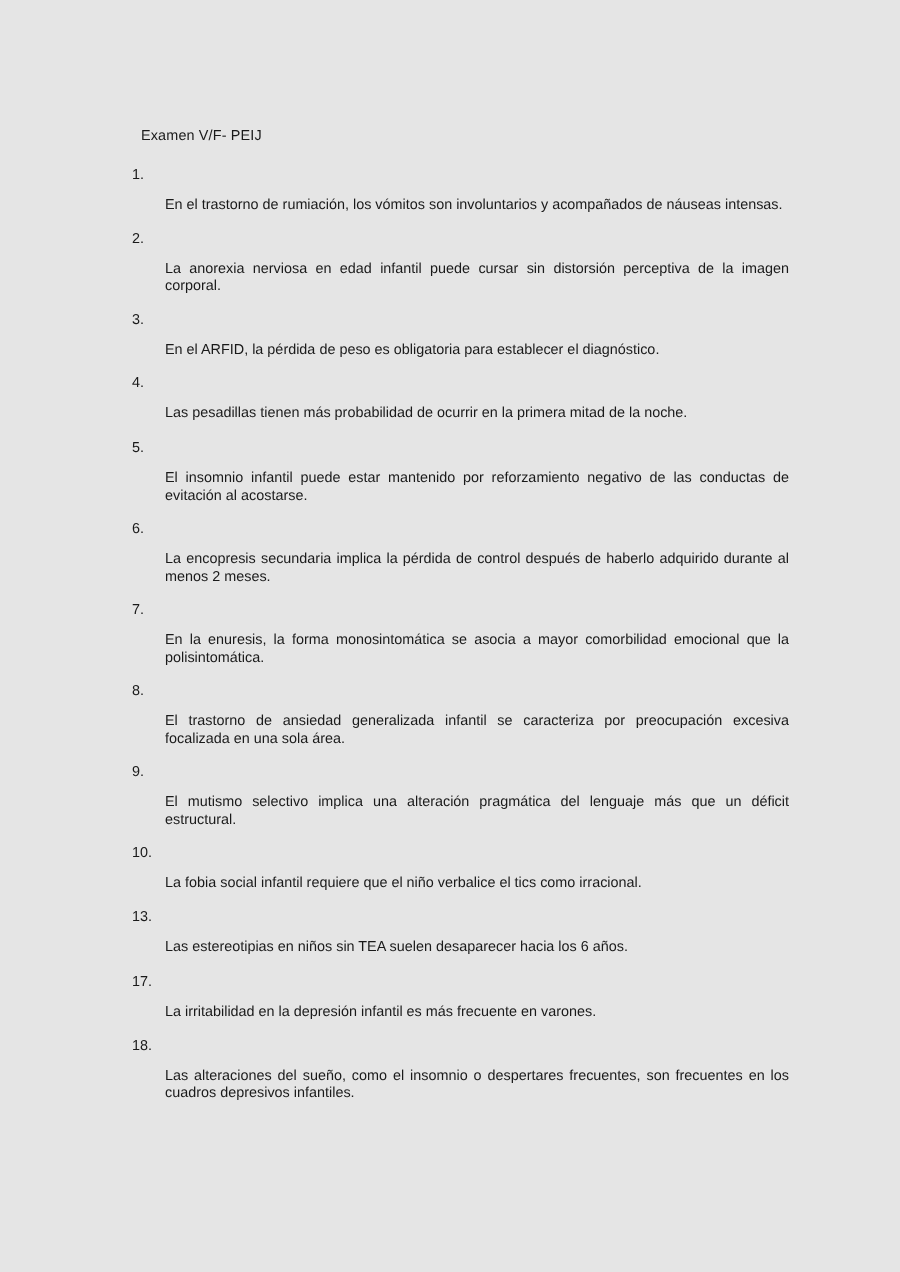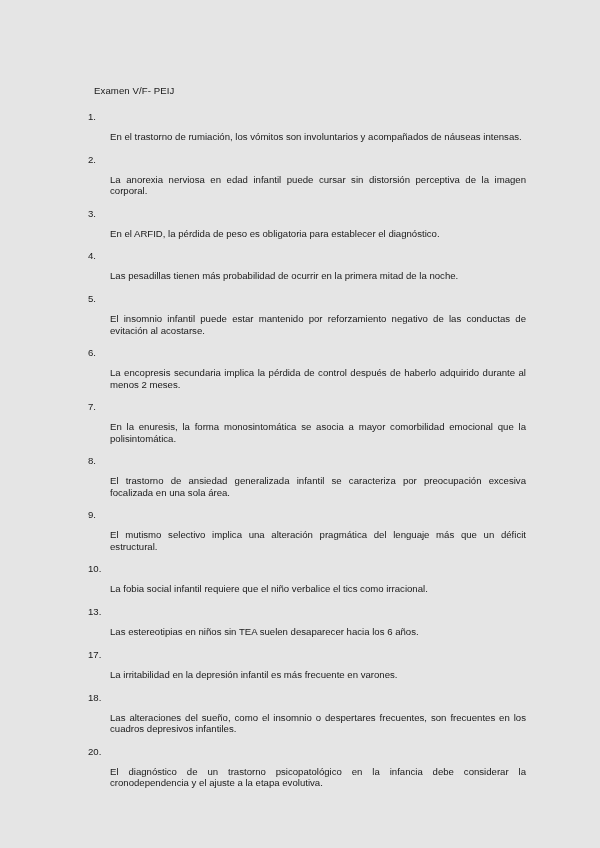--- a/index.html
+++ b/index.html
@@ -64,18 +64,14 @@
         <span class="txt">Las estereotipias en niños sin TEA suelen desaparecer hacia los 6 años.</span>
       </li>
     <li class="item single">
         <span class="num">17.</span>
         <span class="txt">La irritabilidad en la depresión infantil es más frecuente en varones.</span>
       </li>
     <li class="item">
         <span class="num">18.</span>
         <span class="txt">Las alteraciones del sueño, como el insomnio o despertares frecuentes, son frecuentes en los cuadros depresivos infantiles.</span>
       </li>
-    <li class="item">
-        <span class="num">20.</span>
-        <span class="txt">El diagnóstico de un trastorno psicopatológico en la infancia debe considerar la cronodependencia y el ajuste a la etapa evolutiva.</span>
-      </li>
   </ol>
 </div>
 
 </body></html>

